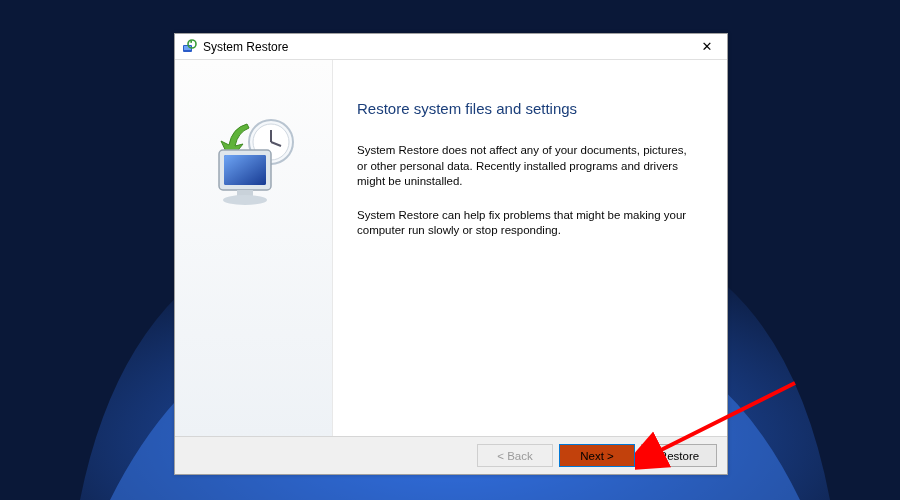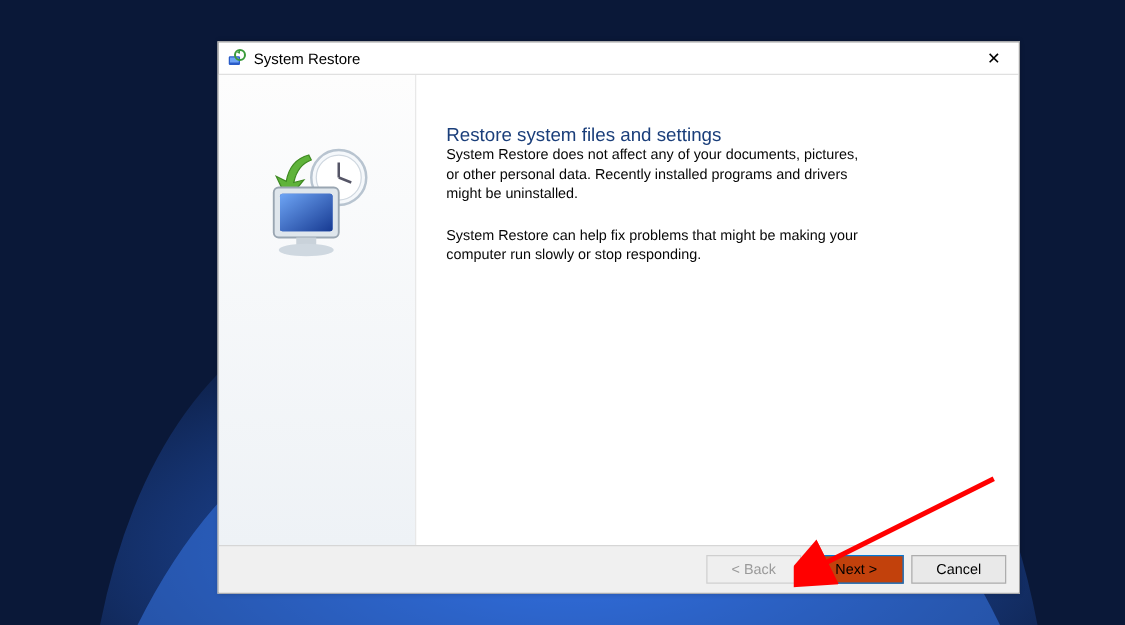--- a/index.html
+++ b/index.html
@@ -15,21 +15,21 @@
     
     .bg-shape {
       position: absolute;
       inset: 0;
       pointer-events: none;
     }
     .dialog {
       position: absolute;
       left: 174px;
       top: 33px;
-      width: 642px;
+      width: 554px;
       height: 442px;
       background: #fff;
       border: 1px solid #a0a0a0;
       box-shadow: 0 0 4px rgba(0,0,0,0.2);
       display: flex;
       flex-direction: column;
     }
     .titlebar {
       height: 26px;
       display: flex;
@@ -67,20 +67,21 @@
       padding-top: 50px;
     }
     .right-pane {
       flex: 1;
       padding: 40px 24px 0 24px;
     }
     .heading {
       color: #1a3e7a;
       font-size: 15px;
       font-weight: 400;
+      margin-bottom: 26px;
     }
     .para {
       color: #070707;
       font-size: 11.5px;
       line-height: 1.35;
       margin-bottom: 18px;
       max-width: 340px;
     }
     .button-row {
       height: 38px;
@@ -181,21 +182,21 @@
     <div class="right-pane">
       <div class="heading">Restore system files and settings</div>
       <div class="para">System Restore does not affect any of your documents, pictures, or other personal data. Recently installed programs and drivers might be uninstalled.</div>
       <div class="para">System Restore can help fix problems that might be making your computer run slowly or stop responding.</div>
     </div>
   </div>
 
   <div class="button-row">
     <div class="btn disabled">&lt; Back</div>
     <div class="btn default">Next &gt;</div>
-    <div class="btn">Cancel</div>
+    <div class="btn">Restore</div>
   </div>
 
 </div>
 
 <svg class="arrow-annotation" style="left:635px; top:375px;" width="180" height="110">
   <defs>
     <marker id="ah" markerWidth="12" markerHeight="12" refX="2" refY="5" orient="auto">
       <path d="M 0 0 L 12 5 L 0 10 Z" fill="#ff0000"></path>
     </marker>
   </defs>

